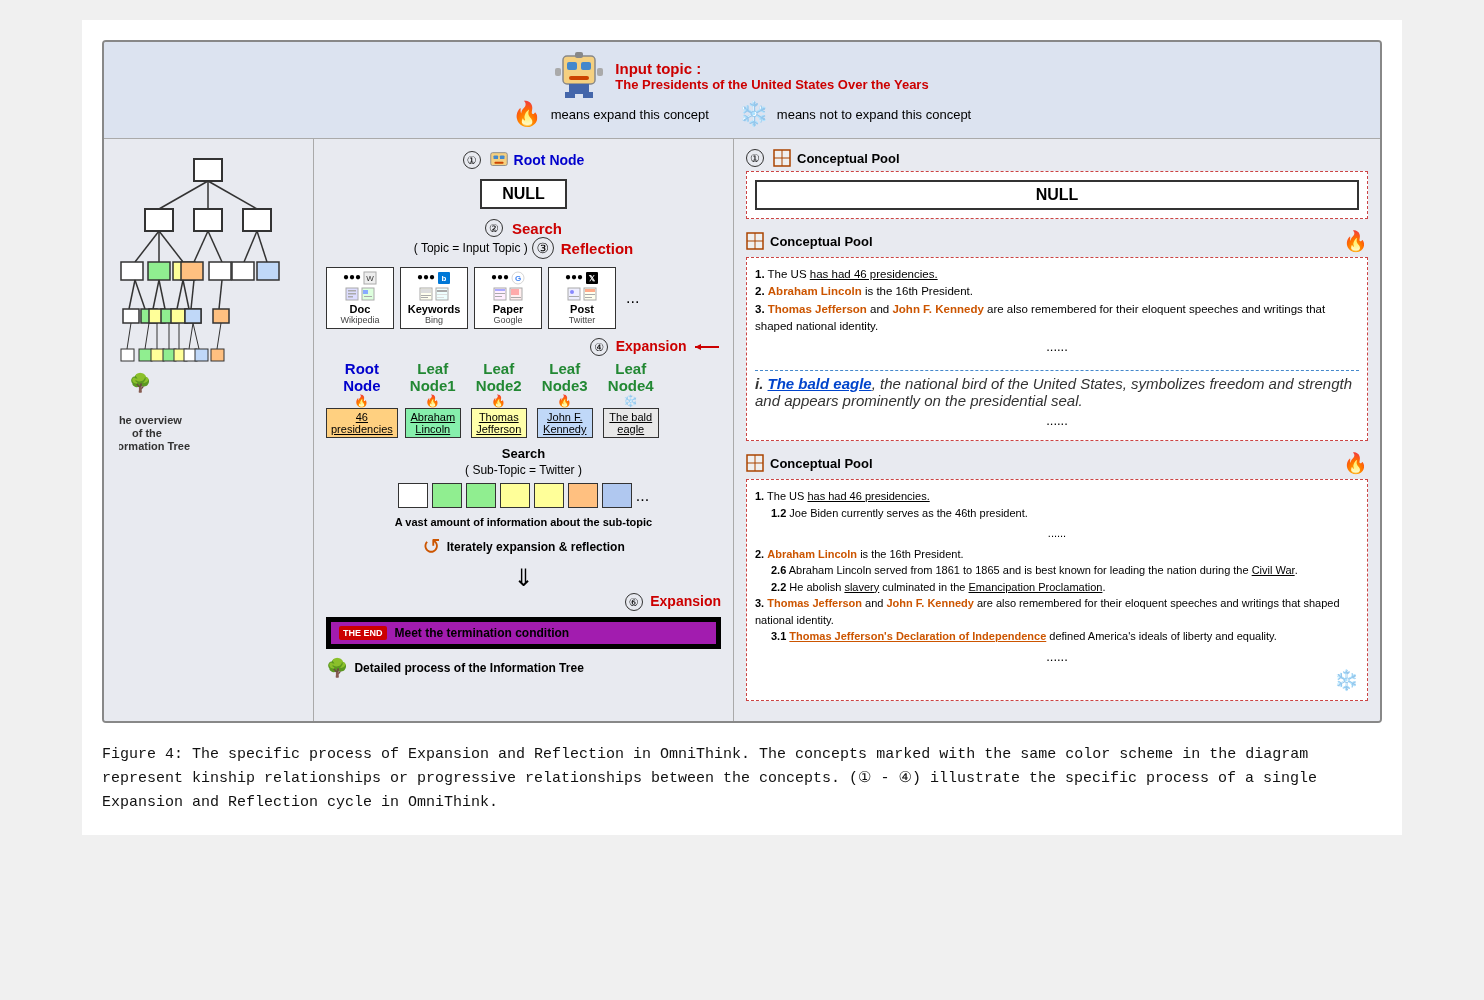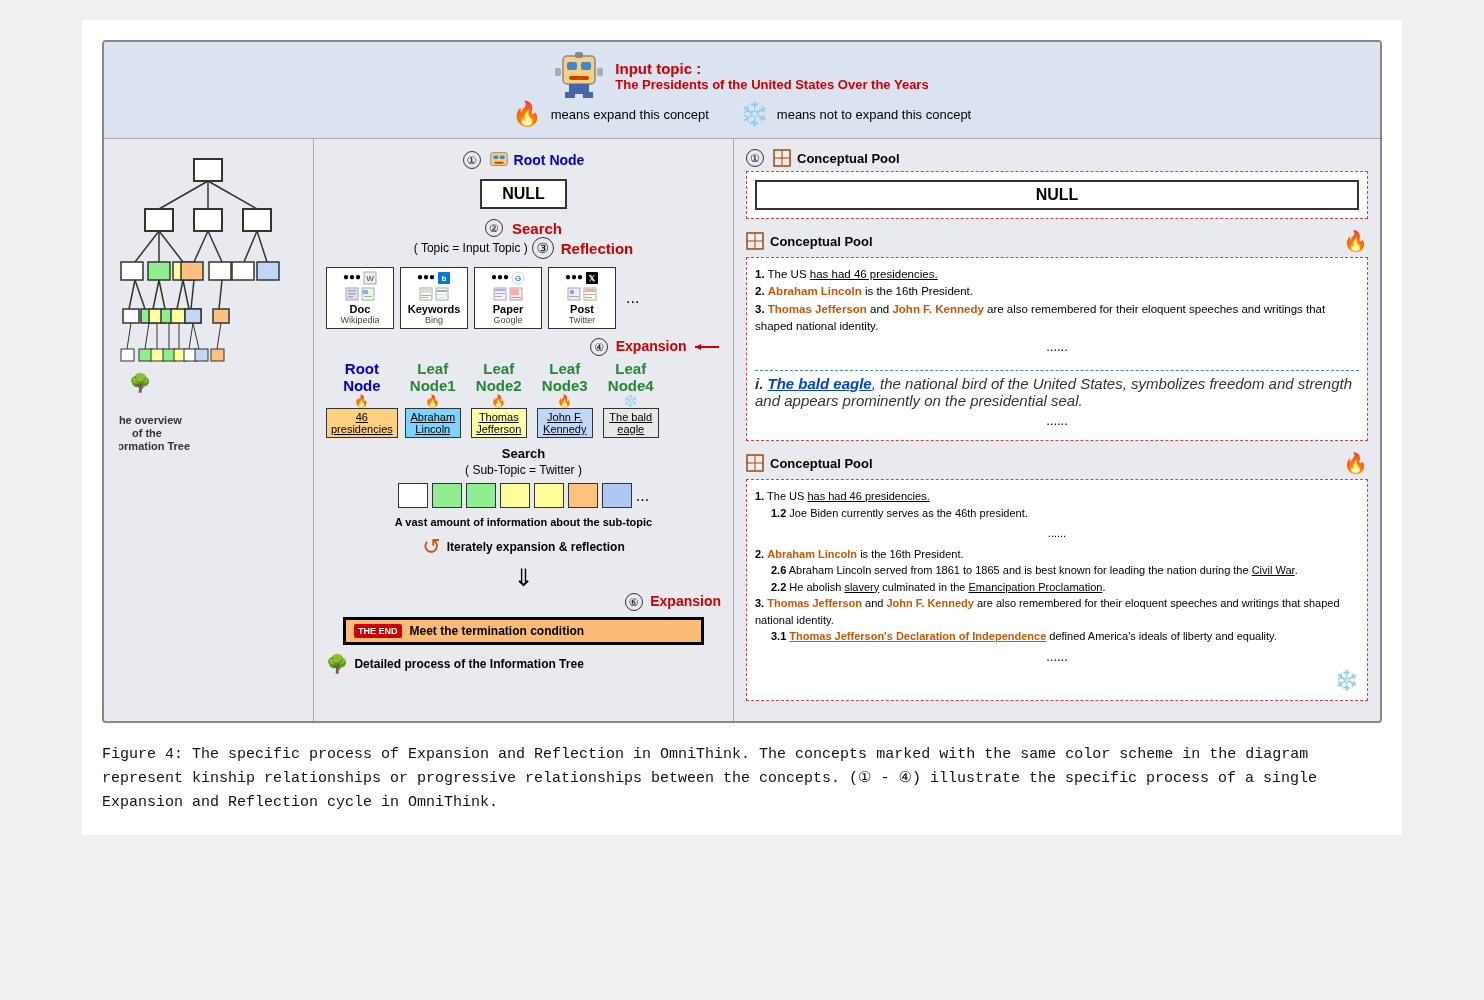--- a/index.html
+++ b/index.html
@@ -215,21 +215,21 @@
     .node-box {
       border: 1.5px solid #333;
       background: white;
       padding: 2px 4px;
       font-size: 11px;
       text-align: center;
       min-width: 56px;
       text-decoration: underline;
     }
     .node-box.highlight-orange { background: #ffd080; }
-    .node-box.highlight-green { background: #7dd3fc; }
+    .node-box.highlight-green { background: #86efac; }
     .node-box.highlight-yellow { background: #ffffaa; }
     .node-box.highlight-blue { background: #c0d8f8; }
 
     
     .search2-section {
       text-align: center;
       margin: 8px 0;
     }
     .search2-boxes {
       display: flex;
@@ -275,23 +275,23 @@
       color: #cc0000;
       font-weight: bold;
       font-size: 14px;
       text-align: right;
     }
 
     .termination-section {
       display: flex;
       align-items: center;
       gap: 8px;
-      margin: 6px 17px;
-      background: #fdba74;
-      border: 3px solid #000000;
+      margin: 6px 0;
+      background: #a21caf;
+      border: 5px solid #000000;
       padding: 4px 8px;
     }
     .end-badge {
       background: #cc0000;
       color: white;
       font-size: 9px;
       padding: 2px 4px;
       font-weight: bold;
       border-radius: 2px;
     }

